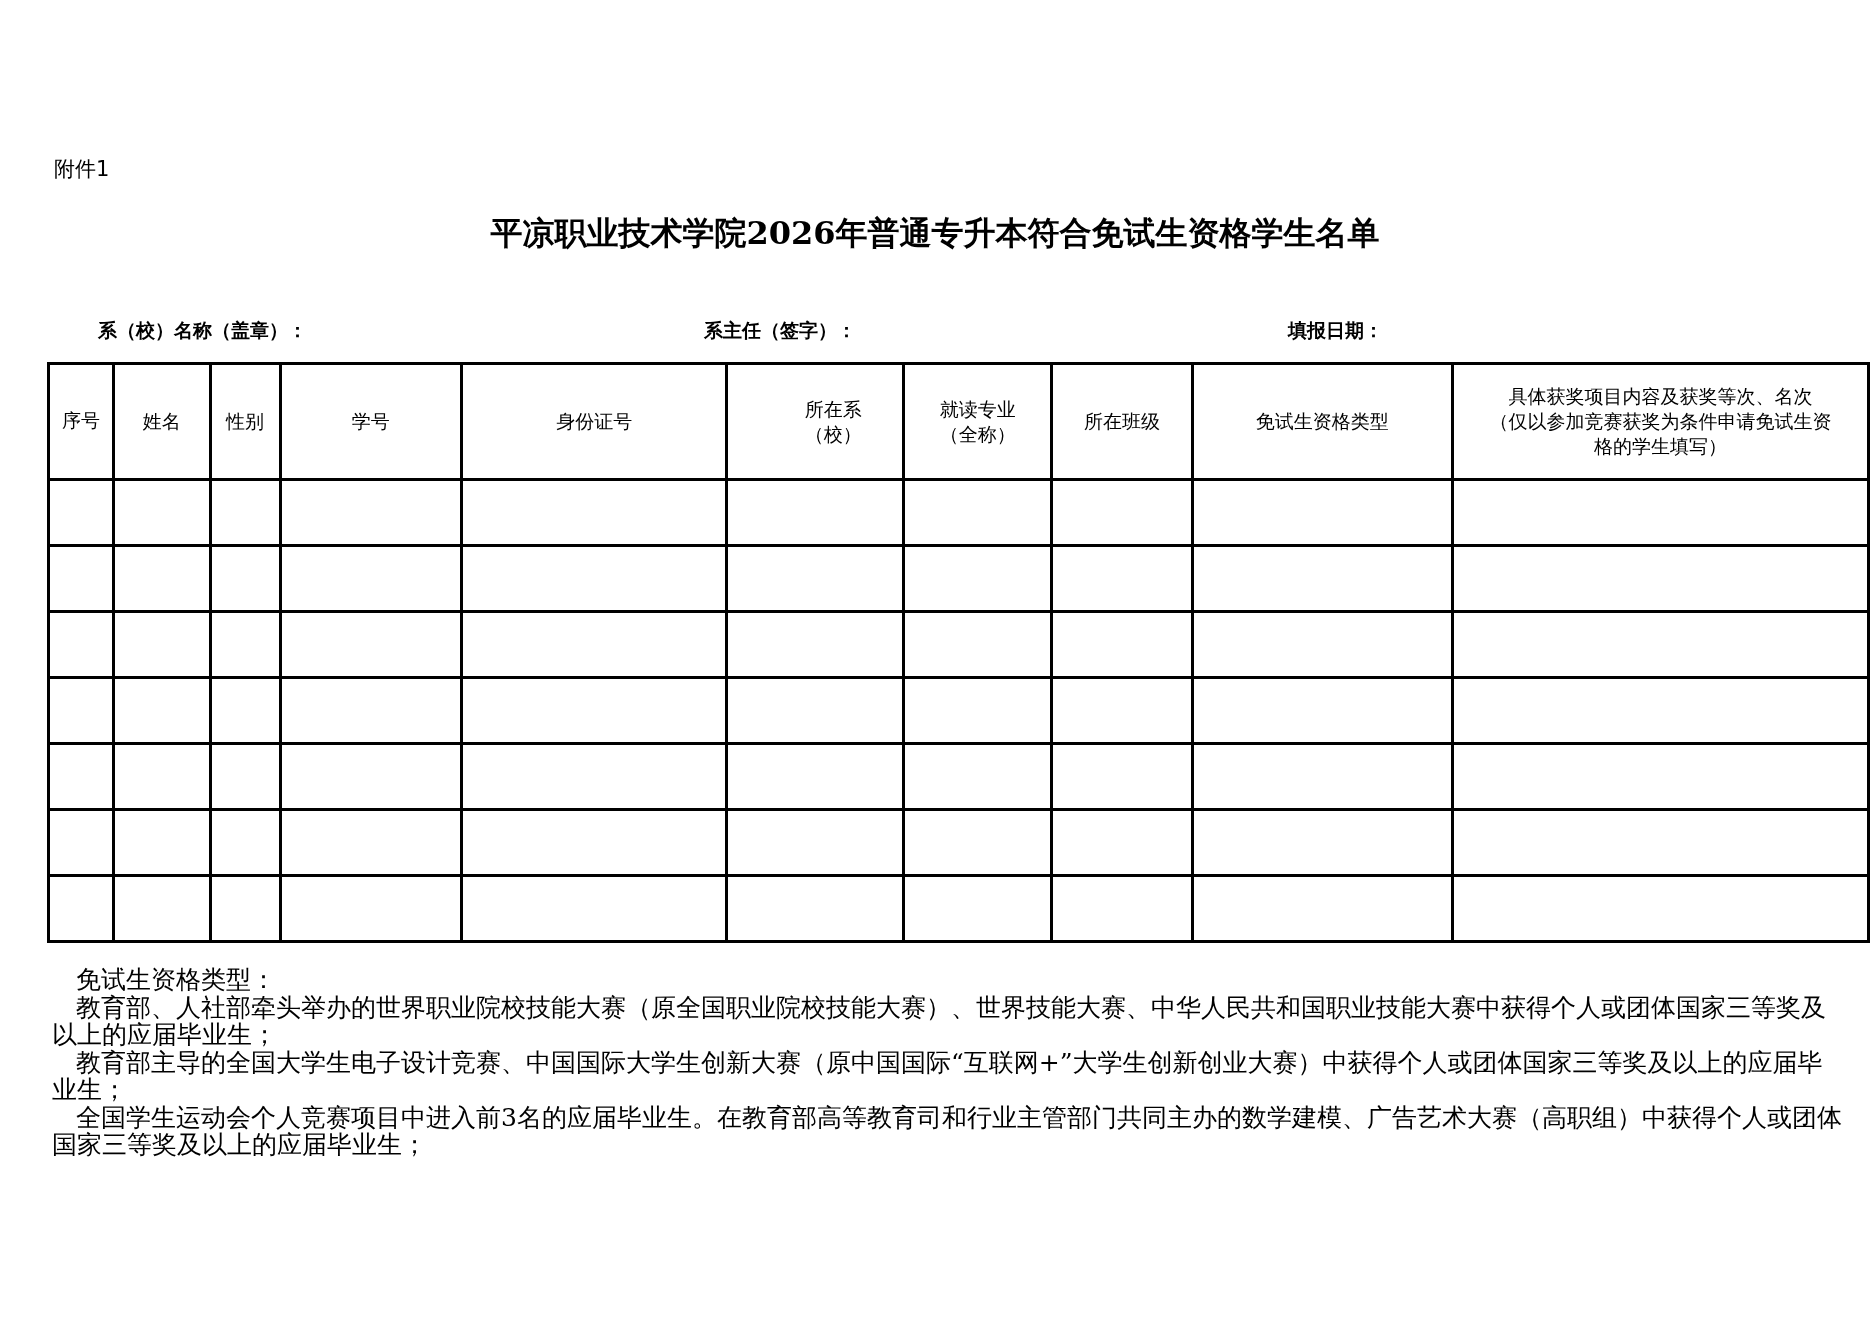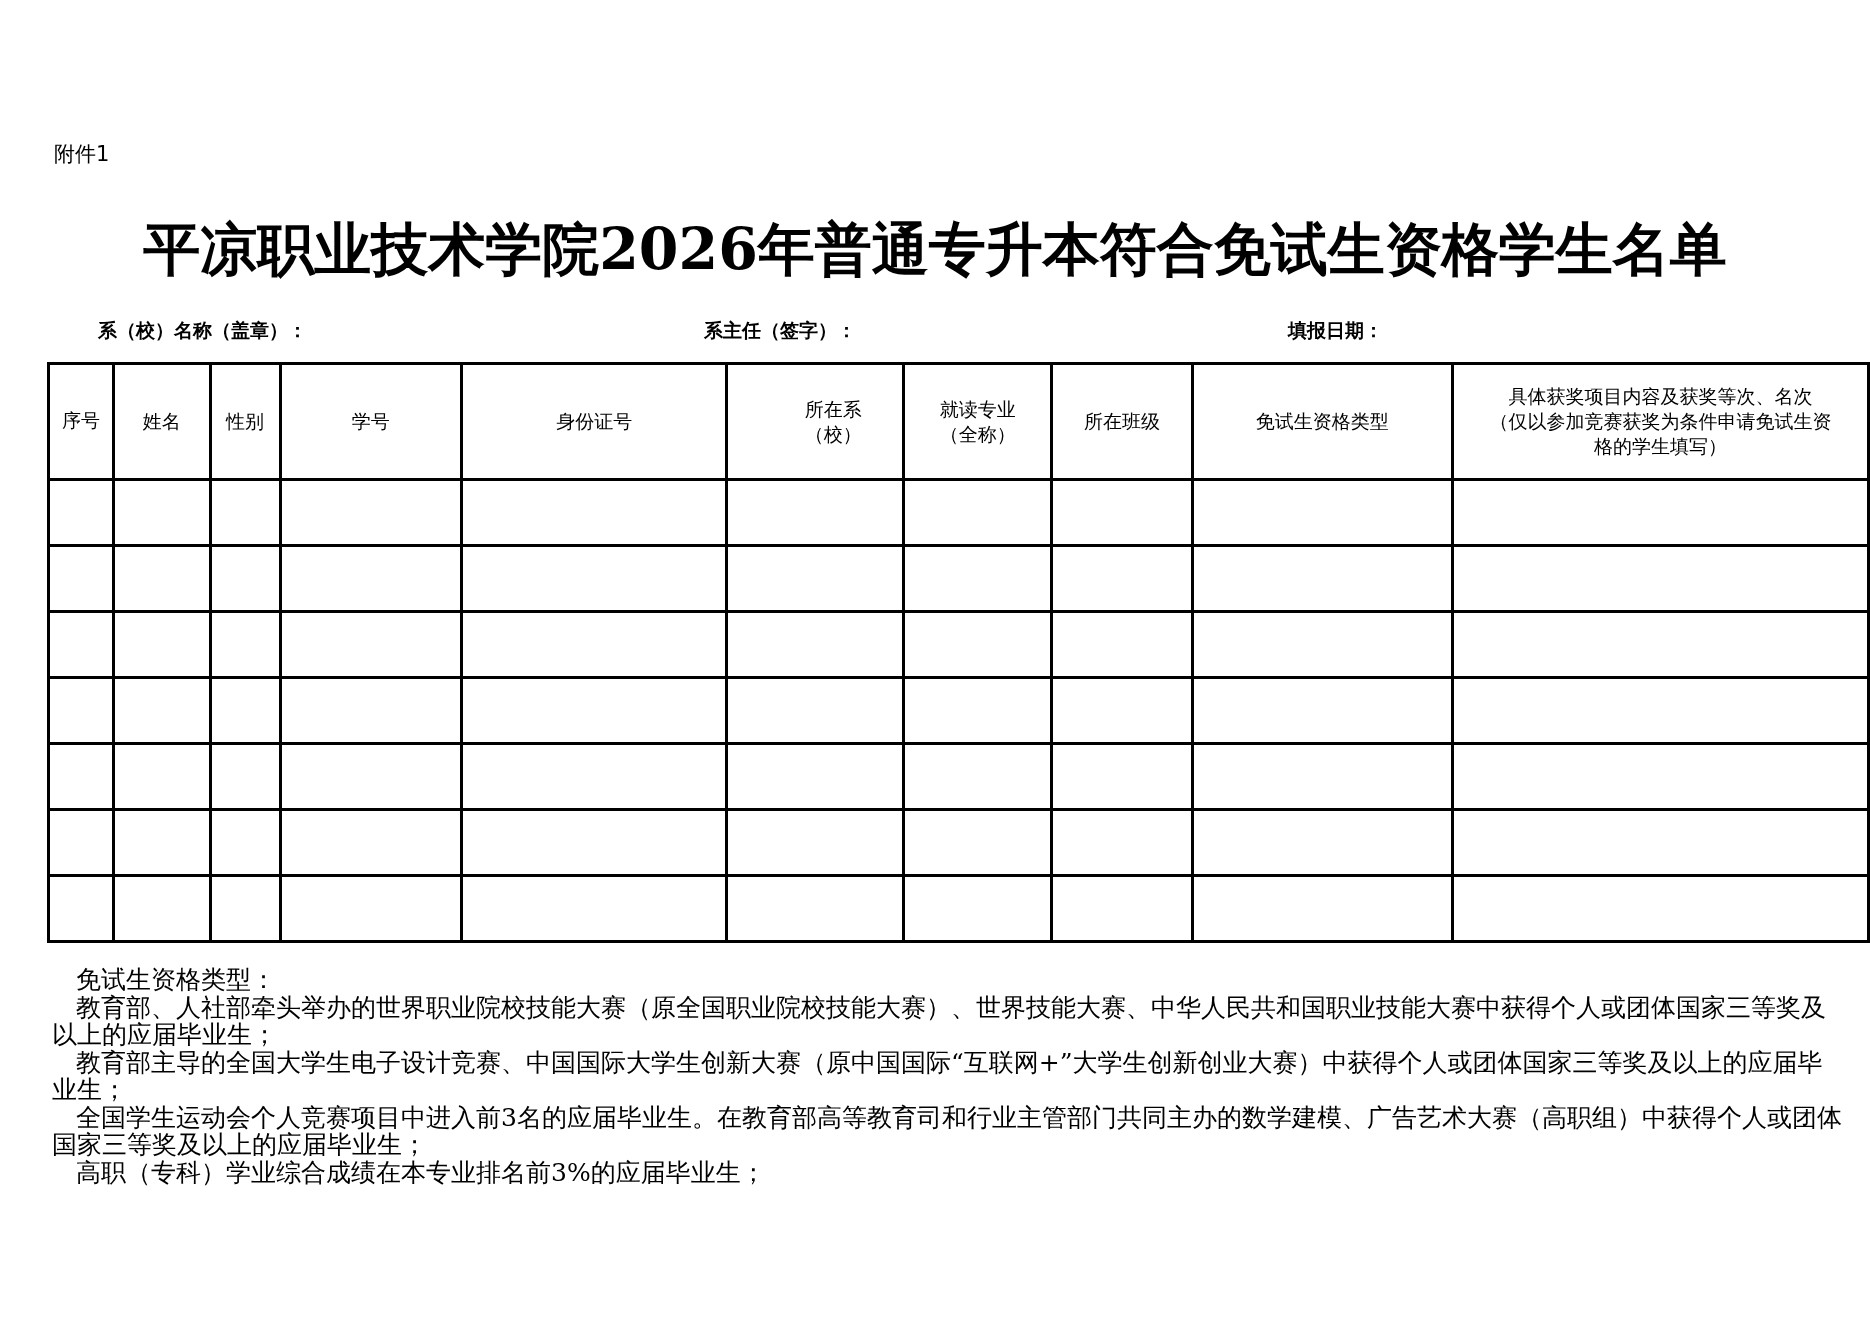--- a/index.html
+++ b/index.html
@@ -1,19 +1,19 @@
 <!DOCTYPE html>
 <html><head>
   <meta charset="utf-8">
   <style>
     html, body { margin: 0; padding: 0; background: #ffffff; }
     body { width: 1870px; height: 1323px; position: relative; overflow: hidden; color: #000; }
-    .annex { position: absolute; left: 54px; top: 140px; font-family: "DejaVu Sans", sans-serif; font-size: 21px; }
+    .annex { position: absolute; left: 54px; top: 155px; font-family: "DejaVu Sans", sans-serif; font-size: 21px; }
     .title { position: absolute; left: 0; width: 1870px; top: 212px; text-align: center;
-             font-family: "DejaVu Serif", serif; font-weight: bold; font-size: 57px; letter-spacing: 0px; }
+             font-family: "DejaVu Serif", serif; font-weight: bold; font-size: 32px; letter-spacing: 0px; }
     .meta { position: absolute; top: 318px; font-family: "DejaVu Sans", sans-serif; font-size: 19px; font-weight: bold; }
     .meta.m1 { left: 98px; }
     .meta.m2 { left: 704px; }
     .meta.m3 { left: 1288px; }
     table.roster { position: absolute; left: 47px; top: 362px; border-collapse: collapse; table-layout: fixed;
                    font-family: "DejaVu Sans", sans-serif; font-size: 19px; }
     table.roster th, table.roster td { border: 3px solid #000; padding: 0; text-align: center; vertical-align: middle; font-weight: normal; line-height: 1.3; }
     table.roster th { height: 113px; }
     table.roster td { height: 63px; }
     .notes { position: absolute; left: 52px; top: 966px; width: 1790px; font-family: "DejaVu Serif", serif; font-size: 25px; line-height: 27.5px; }
@@ -147,15 +147,14 @@
       </tr>
     </tbody>
 </table>
 
 <div class="notes">
   <p>免试生资格类型：</p>
   <div id="notes-items">
       <p>教育部、人社部牵头举办的世界职业院校技能大赛（原全国职业院校技能大赛）、世界技能大赛、中华人民共和国职业技能大赛中获得个人或团体国家三等奖及以上的应届毕业生；</p>
       <p>教育部主导的全国大学生电子设计竞赛、中国国际大学生创新大赛（原中国国际“互联网+”大学生创新创业大赛）中获得个人或团体国家三等奖及以上的应届毕业生；</p>
       <p>全国学生运动会个人竞赛项目中进入前3名的应届毕业生。在教育部高等教育司和行业主管部门共同主办的数学建模、广告艺术大赛（高职组）中获得个人或团体国家三等奖及以上的应届毕业生；</p>
-      <p>高职（专科）学业综合成绩在本专业排名前3%的应届毕业生；</p>
     </div>
 </div>
 
 </body></html>

